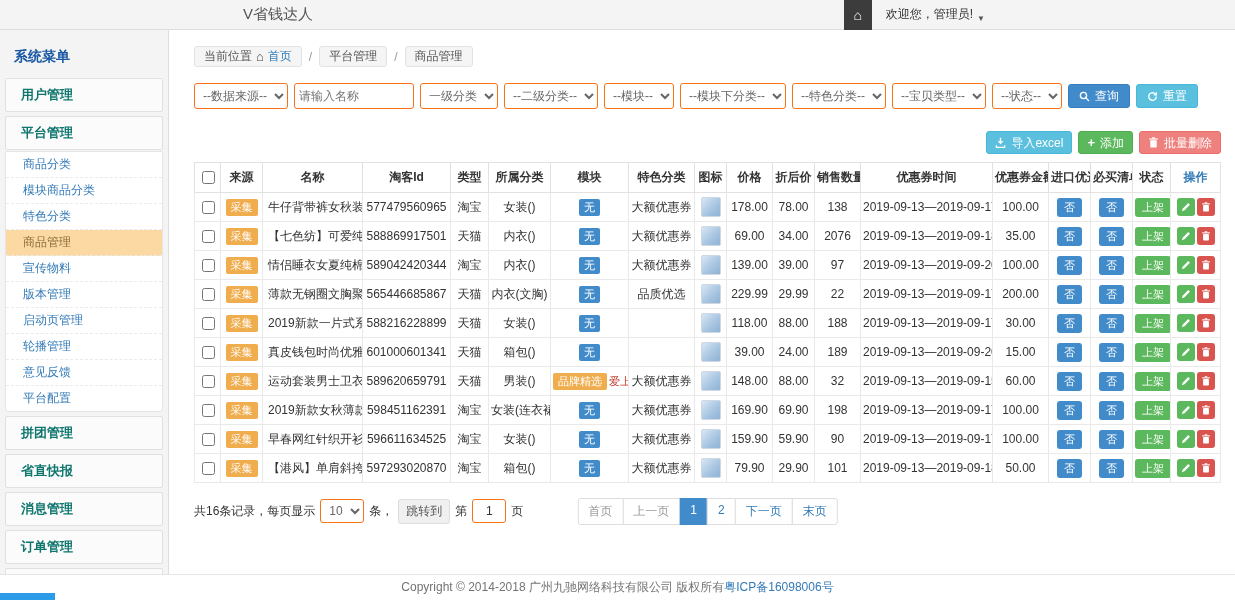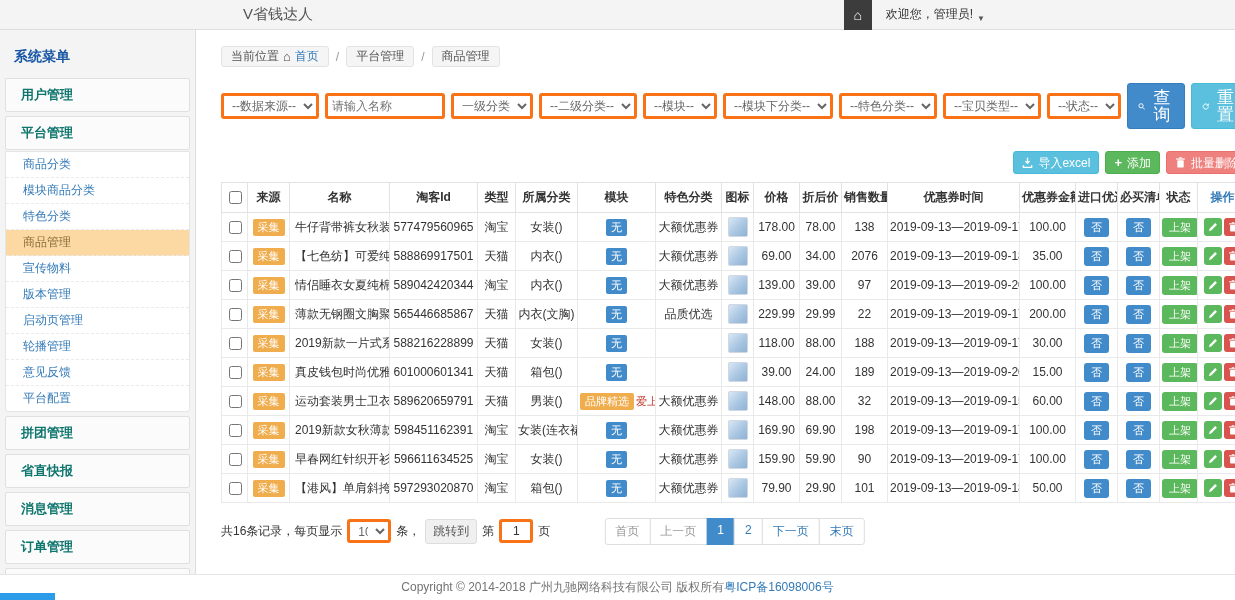--- a/index.html
+++ b/index.html
@@ -13,21 +13,21 @@
   .topbar { height:30px; background:#f4f4f4; border-bottom:1px solid #ddd;
     display:flex; align-items:center; }
   .brand { margin-left:243px; font-size:15px; color:#555; }
   .top-right { margin-left:auto; margin-right:250px; display:flex; align-items:center; height:100%; }
   .home-box { width:28px; height:30px; background:#3c3c3c; color:#fff;
     display:flex; align-items:center; justify-content:center; font-size:14px; cursor:pointer; }
   .welcome { margin-left:14px; font-size:12px; color:#333; cursor:pointer; display:flex; align-items:flex-end; gap:4px; }
   .caret-txt { font-size:8px; color:#555; }
   
   .layout { display:flex; height:570px; }
-  .sidebar { width:196px; background:#f4f4f4; border-right:1px solid #ddd;
+  .sidebar { width:169px; background:#f4f4f4; border-right:1px solid #ddd;
     padding-top:12px; overflow:hidden; flex-shrink:0;font-family:Liberation Mono, monospace; }
   .sidebar-title { color:#1857a4; font-size:14px; font-weight:bold; padding:6px 14px 12px 14px; }
   .menu-item { margin:0 5px 4px 5px; background:#fbfbfb; border:1px solid #e0e0e0;
     border-radius:2px; padding:7px 15px; font-size:13px; font-weight:600; color:#0f766e; cursor:pointer; }
   .submenu { margin:-3px 5px 4px 5px; background:#fff; border:1px solid #e5e5e5; border-radius:0 0 3px 3px; }
   .submenu-item { padding:4px 12px 4px 17px; font-size:12px; color:#337ab7;
     border-bottom:1px dashed #eaeaea; cursor:pointer; }
   .submenu-item:last-child { border-bottom:none; }
   .submenu-item.active { background:#fcd9a2; color:#8a6d3b; }
   
@@ -35,25 +35,25 @@
   .breadcrumb-row { display:flex; align-items:center; gap:7px; margin-bottom:16px; color:#555; }
   .chip { background:#f5f5f5; border:1px solid #e3e3e3; border-radius:3px;
     padding:1px 9px; display:inline-flex; align-items:center; gap:4px; }
   .chip a { color:#337ab7; text-decoration:none; cursor:pointer; }
   .home-glyph { color:#444; font-size:13px; }
   .sep { color:#999; }
   
   .filter-row { display:flex; align-items:center; gap:6px; margin-bottom:22px; flex-wrap:nowrap; }
   .filter-fields { display:flex; align-items:center; gap:6px; }
   .f-select, .f-input, .pp-select, .jump-input {
-    height:26px; border:3px solid #f97316; border-radius:3px; font-size:12px;
+    height:26px; border:1px solid #f97316; border-radius:3px; font-size:12px;
     padding:2px 4px; background:#fff; color:#666; font-family:inherit; }
   .f-input { width:120px; color:#333; }
   .btn { display:inline-flex; align-items:center; gap:5px; border-radius:3px;
-    font-size:17px; padding:5px 10px; color:#fff; border:1px solid transparent;
+    font-size:12px; padding:5px 10px; color:#fff; border:1px solid transparent;
     cursor:pointer; font-family:inherit; line-height:1; }
   .btn svg { display:block; }
   .btn-primary { background:#428bca; border-color:#357ebd; }
   .btn-info { background:#5bc0de; border-color:#46b8da; }
   .btn-success { background:#5cb85c; border-color:#4cae4c; }
   .btn-danger { background:#ee817e; border-color:#ea6f6c; }
   .btn-sm { padding:4px 8px; font-size:12px; }
   .plus { font-weight:bold; font-size:13px; }
   .toolbar-row { display:flex; justify-content:flex-end; gap:6px; margin-bottom:8px; }
   

